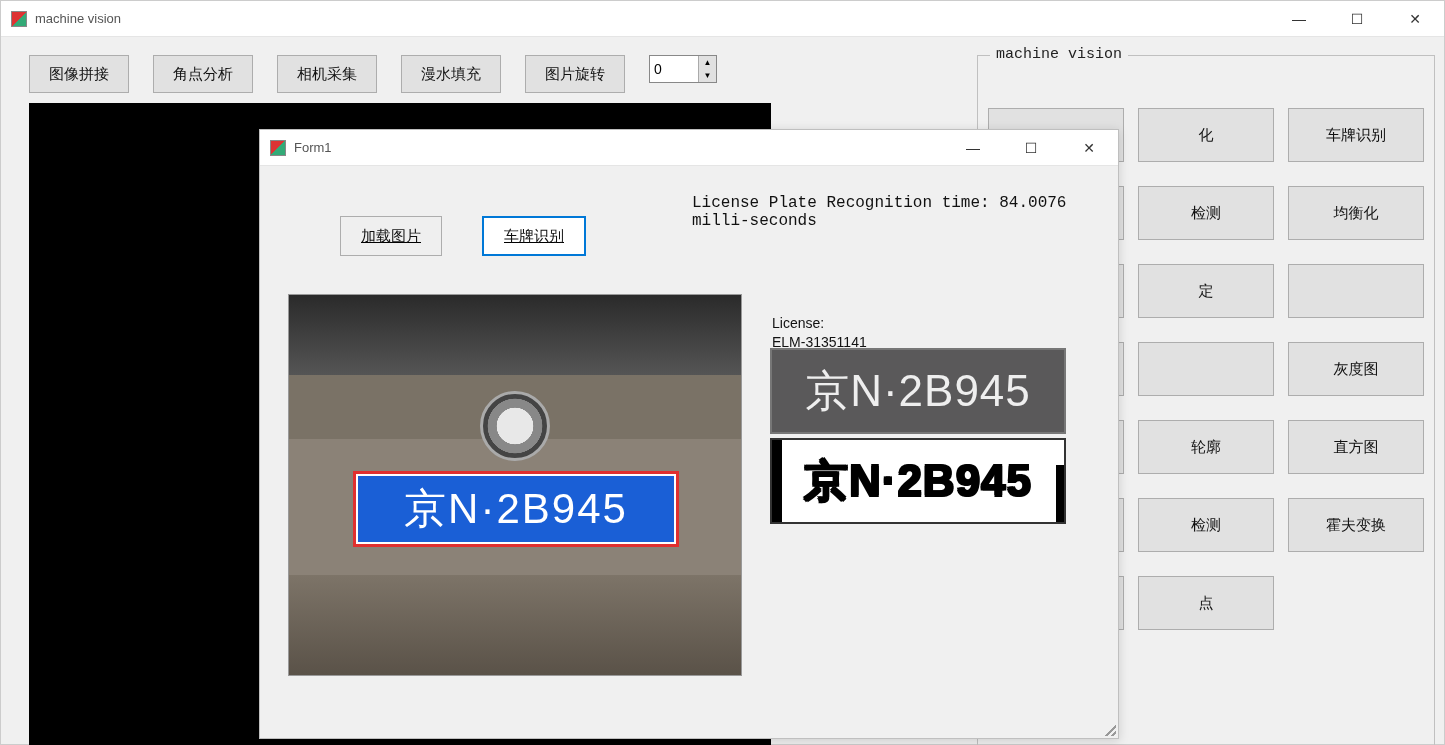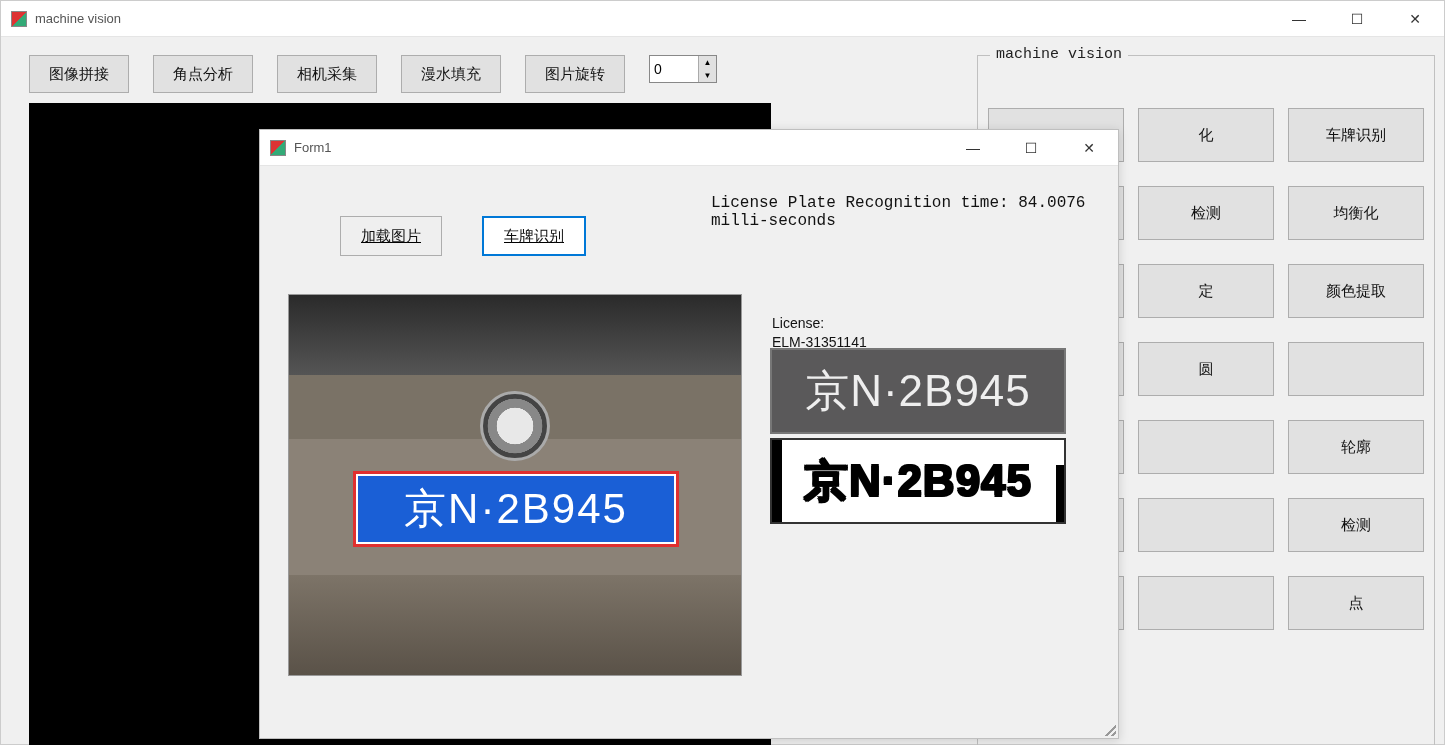--- a/index.html
+++ b/index.html
@@ -168,21 +168,20 @@
     width: 100%;
     height: calc(100% - 36px);
   }
   .recog-time {
     position: absolute;
     top: 28px;
     left: 432px;
     font-family: "Courier New", monospace;
     font-size: 16px;
     color: #111;
-    margin-left: 19px;
   }
   .dlg-toolbar {
     position: absolute;
     top: 50px;
     left: 80px;
     display: flex;
     gap: 40px;
     text-decoration: underline;
   }
   .dlg-btn {
@@ -356,21 +355,20 @@
         <div class="rbtn"></div>
         <div class="rbtn">化</div>
         <div class="rbtn">车牌识别</div>
 
         <div class="rbtn"></div>
         <div class="rbtn">检测</div>
         <div class="rbtn">均衡化</div>
 
         <div class="rbtn"></div>
         <div class="rbtn">定</div>
-        <div class="rbtn">颜色提取</div>
 
         <div class="rbtn"></div>
         <div class="rbtn">圆</div>
 
         <div class="rbtn"></div>
         <div class="rbtn">灰度图</div>
 
         <div class="rbtn"></div>
         <div class="rbtn">轮廓</div>
         <div class="rbtn">直方图</div>

